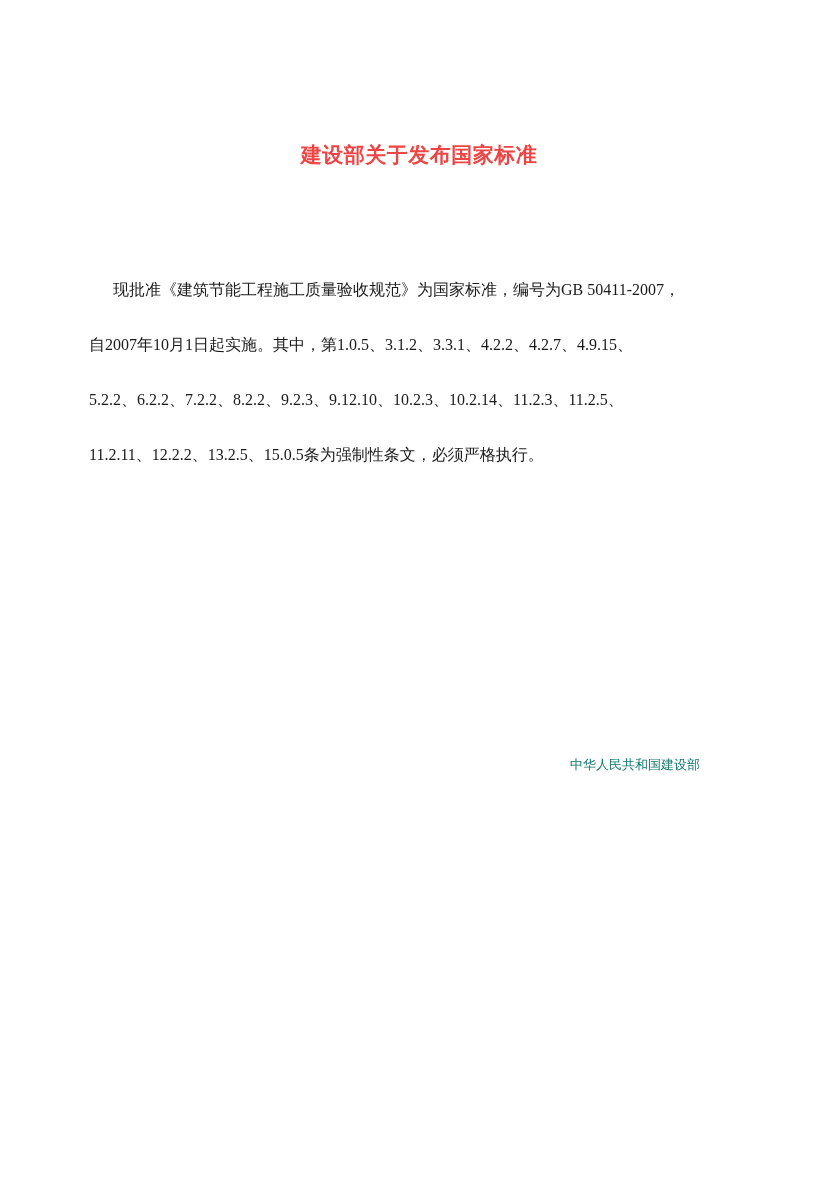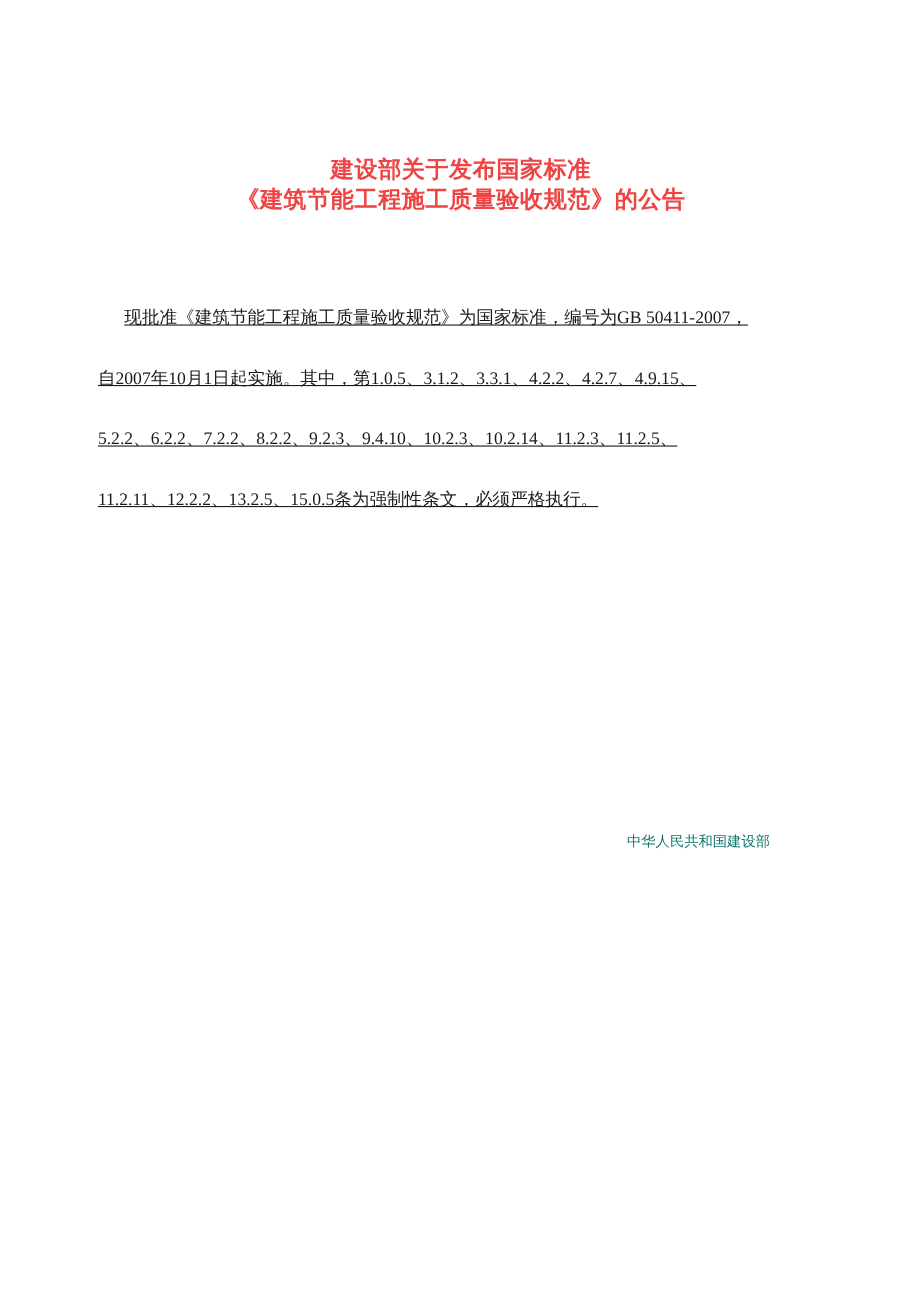--- a/index.html
+++ b/index.html
@@ -29,21 +29,21 @@
   .doc-body {
     position: absolute;
     top: 262px;
     left: 89px;
     right: 60px;
     font-family: "Liberation Serif", "DejaVu Serif", serif;
     font-size: 16px;
     line-height: 55px;
     color: #1a1a1a;
   }
-  .body-line { white-space: nowrap; text-decoration: underline; }
+  .body-line { white-space: nowrap; }
   .indent { padding-left: 24px; }
   .para-2 { margin-top: 3px; }
   .signature-block {
     position: absolute;
     top: 748px;
     right: 138px;
     text-align: right;
     font-family: "Liberation Serif", "DejaVu Serif", serif;
     font-size: 13px;
     line-height: 33px;
@@ -51,28 +51,27 @@
   }
   .signature-block .sig-date { margin-top: 3px; }
 </style>
 </head>
 <body>
 
 <div class="page">
 
   <div class="doc-title">
     <div class="title-line">建设部关于发布国家标准</div>
-    <div class="title-line">《建筑节能工程施工质量验收规范》的公告</div>
   </div>
 
   <div class="doc-body">
     <div class="paragraph">
       <div class="body-line indent">现批准《建筑节能工程施工质量验收规范》为国家标准，编号为GB 50411-2007，</div>
       <div class="body-line">自2007年10月1日起实施。其中，第1.0.5、3.1.2、3.3.1、4.2.2、4.2.7、4.9.15、</div>
-      <div class="body-line">5.2.2、6.2.2、7.2.2、8.2.2、9.2.3、9.4.10、10.2.3、10.2.14、11.2.3、11.2.5、</div>
+      <div class="body-line">5.2.2、6.2.2、7.2.2、8.2.2、9.2.3、9.12.10、10.2.3、10.2.14、11.2.3、11.2.5、</div>
       <div class="body-line">11.2.11、12.2.2、13.2.5、15.0.5条为强制性条文，必须严格执行。</div>
     </div>
   </div>
 
   <div class="signature-block">
     <div class="sig-org">中华人民共和国建设部</div>
   </div>
 
 </div>
 

